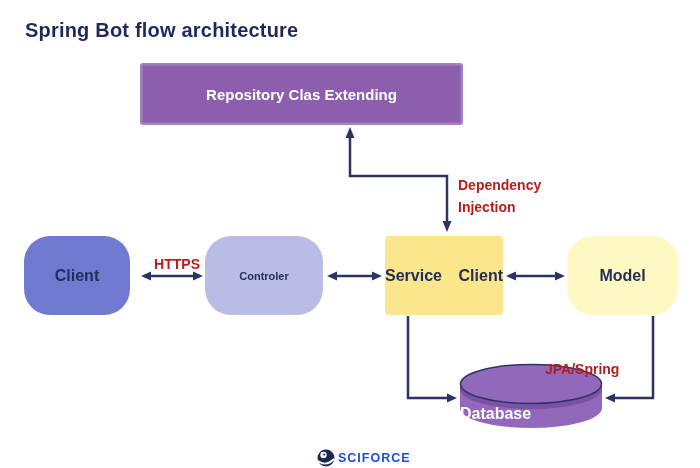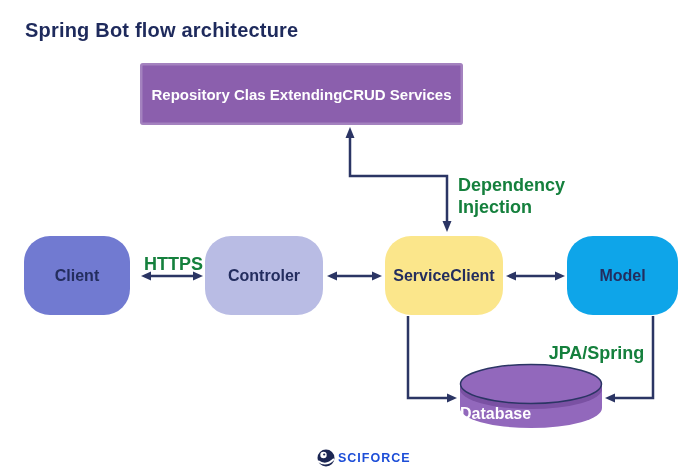--- a/index.html
+++ b/index.html
@@ -17,28 +17,28 @@
     position:absolute;display:flex;align-items:center;
     justify-content:center;text-align:center;color:#232D5E;font-weight:600;
   }
   .node span{display:block;}
   .repo{
     left:140px;top:55px;width:323px;height:62px;background:#8B5FAD;border-radius:3px;
     color:#ffffff;font-size:15px;line-height:23px;font-weight:600;
     box-shadow:inset 0 0 0 2.5px rgba(255,255,255,.22);
   }
   .client{left:24px;top:228px;width:106px;height:79px;background:#717AD1;border-radius:26px;font-size:16px;}
-  .controller{left:205px;top:228px;width:118px;height:79px;background:#B9BCE4;border-radius:26px;font-size:16px;}
-  .service{left:385px;top:228px;width:118px;height:79px;background:#FBE68B;border-radius:26px;font-size:16px;line-height:23px;}
-  .model{left:567px;top:228px;width:111px;height:79px;background:#0ea5e9;border-radius:26px;font-size:16px;}
-  .edge-label{position:absolute;color:#15803d;font-size:18px;font-weight:600;line-height:22px;}
+  .controller{left:205px;top:228px;width:118px;height:79px;background:#B9BCE4;border-radius:26px;font-size:11px;}
+  .service{left:385px;top:228px;width:118px;height:79px;background:#FBE68B;border-radius:4px;font-size:16px;line-height:23px;justify-content:space-between;}
+  .model{left:567px;top:228px;width:111px;height:79px;background:#fef9c3;border-radius:26px;font-size:16px;}
+  .edge-label{position:absolute;color:#b91c1c;font-size:14px;font-weight:600;line-height:22px;}
   .lbl-https{left:144px;top:245px;width:56px;text-align:right;}
   .lbl-request{left:138px;top:274px;width:68px;text-align:center;}
   .lbl-dep{left:458px;top:166px;text-align:left;}
-  .lbl-jpa{left:545px;top:334px;width:103px;text-align:center;}
+  .lbl-jpa{left:545px;top:350px;width:103px;text-align:left;}
   .db-label{
     position:absolute;left:460px;top:397px;width:142px;text-align:left;
     color:#ffffff;font-size:16px;font-weight:600;
   }
   .brand{
     position:absolute;left:338px;top:443px;color:#1d4ed8;font-size:12.5px;
     font-weight:600;letter-spacing:1px;
   }
 </style>
 </head>
@@ -98,21 +98,20 @@
     <g>
       <circle cx="326" cy="450" r="8.5" fill="#1B2653"></circle>
       <circle cx="323.5" cy="447" r="3.2" fill="#ffffff"></circle>
       <circle cx="324.2" cy="446.5" r="1.1" fill="#1B2653"></circle>
       <path d="M318,453 Q326,459 334,451" stroke="#ffffff" stroke-width="1.8" fill="none"></path>
     </g>
   </svg>
 
   <div class="node repo">
     <span>Repository Clas Extending</span>
-    <span>CRUD Services</span>
   </div>
 
   <div class="node client">
     <span>Client</span>
   </div>
 
   <div class="node controller">
     <span>Controler</span>
   </div>
 

